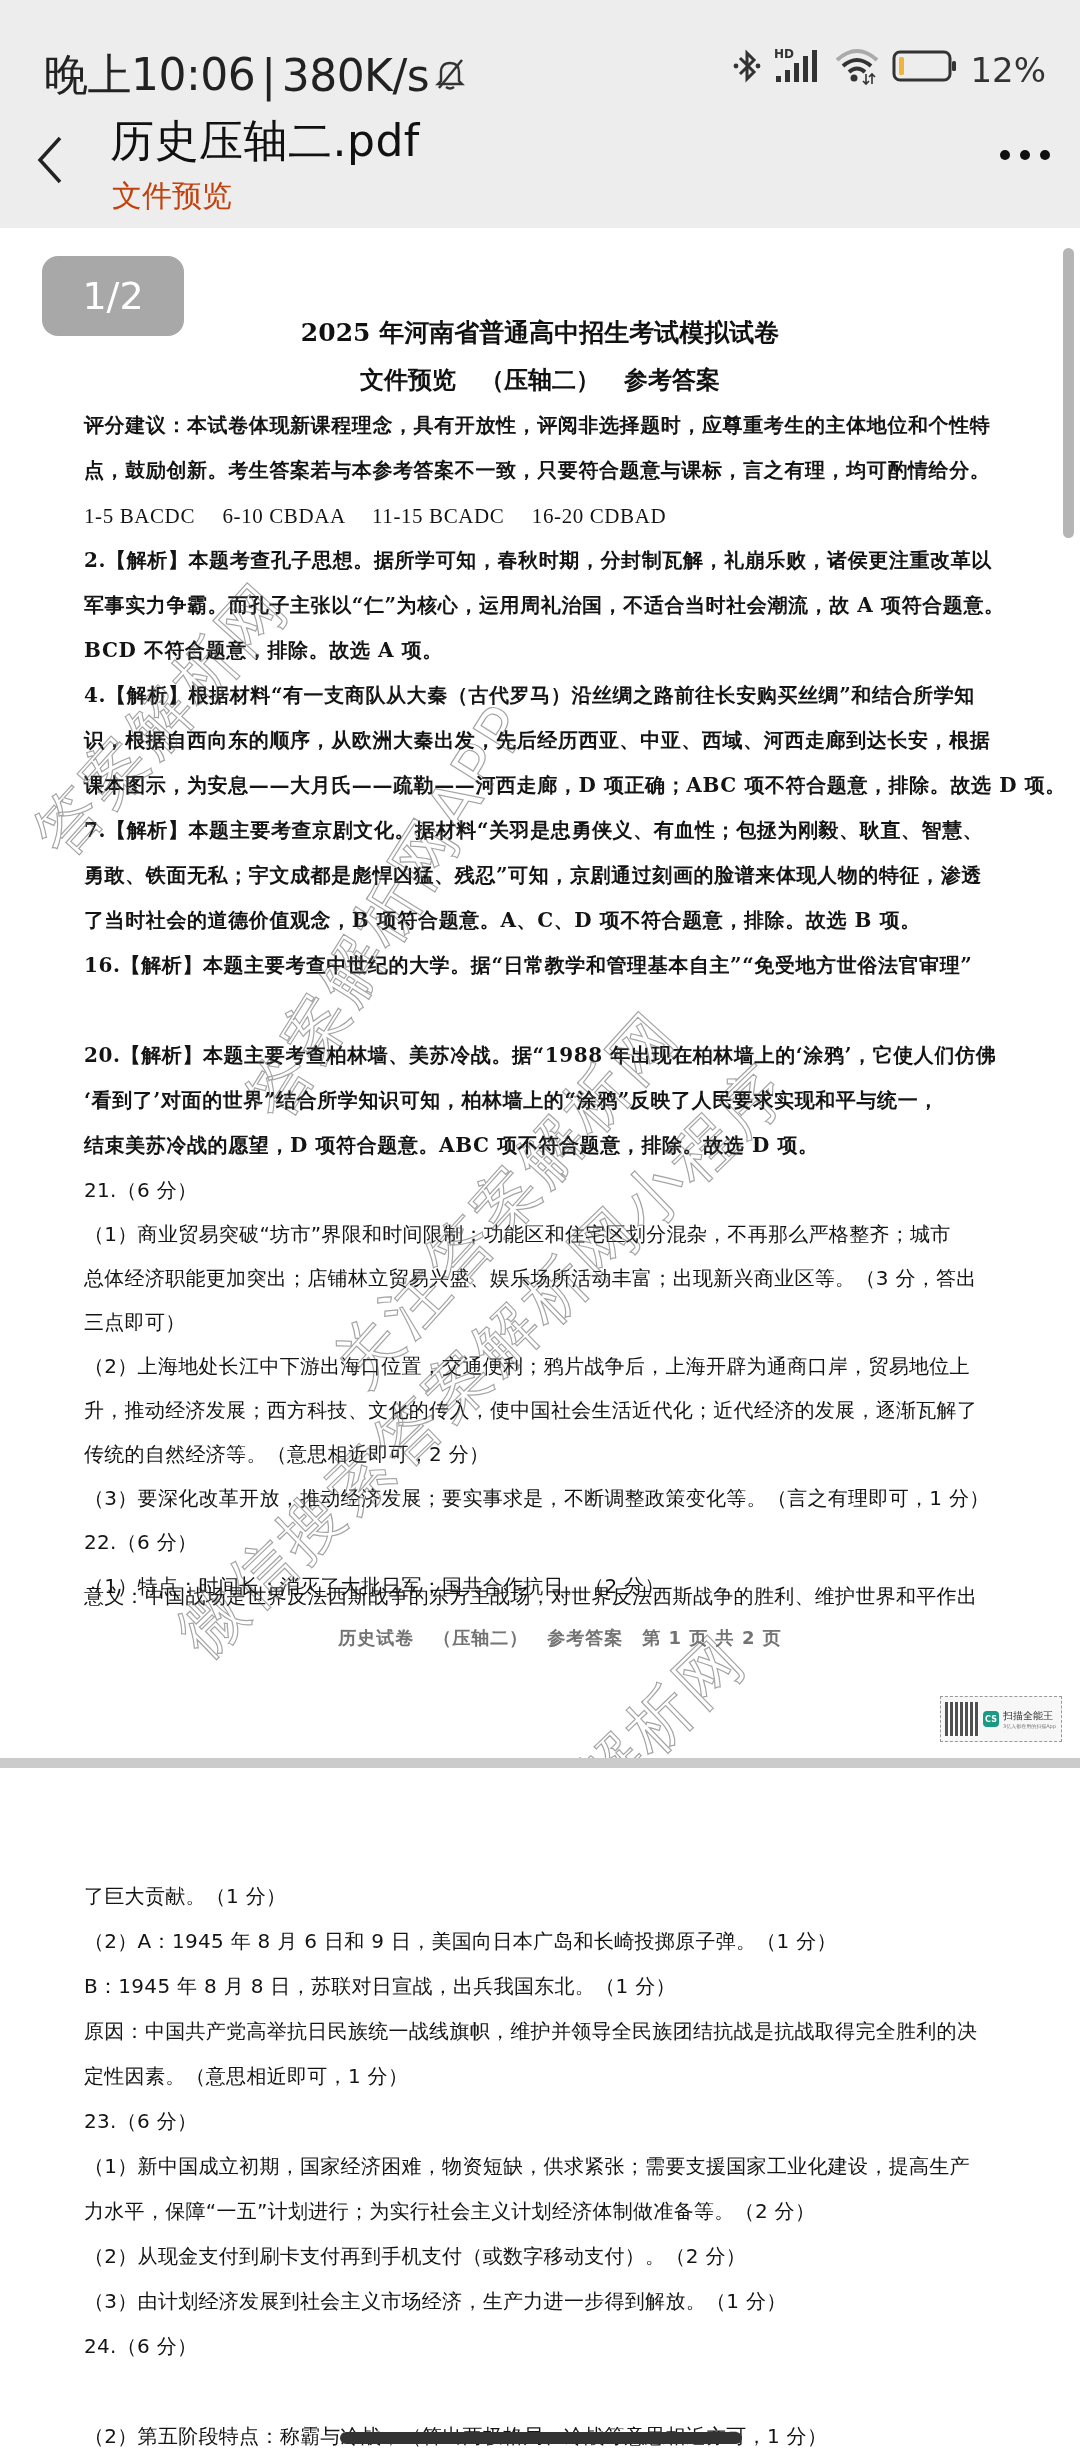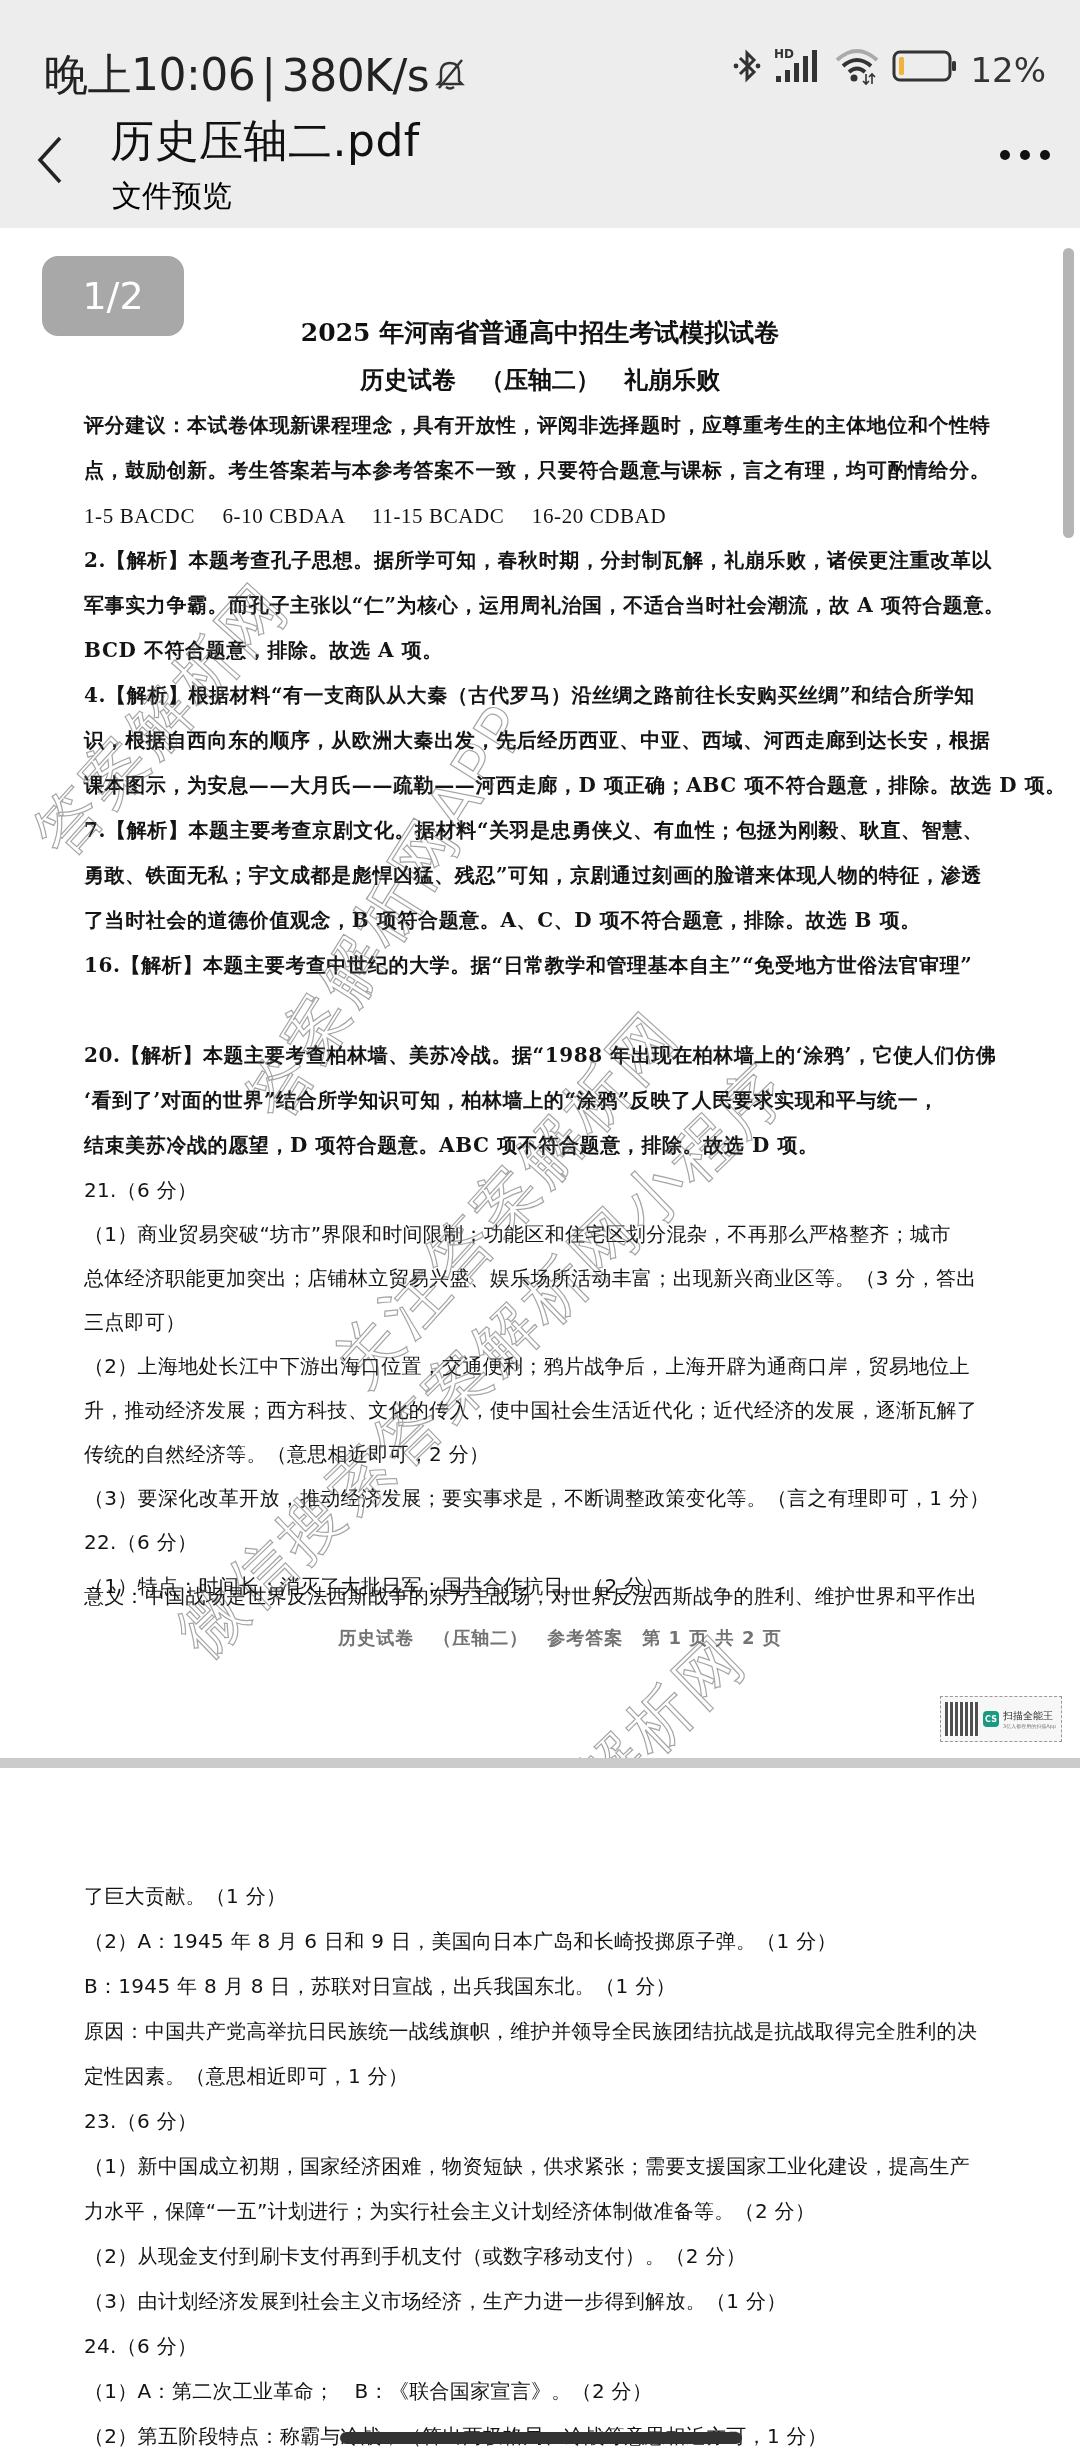--- a/index.html
+++ b/index.html
@@ -7,21 +7,21 @@
   body { position: relative; font-family: "DejaVu Sans", "Liberation Sans", sans-serif; color: #111; }
 
   
   .topbar { position: absolute; left: 0; top: 0; width: 1080px; height: 228px; background: #ededed; }
   .status { position: absolute; top: 40px; left: 0; width: 1080px; height: 60px; }
   .status-left { position: absolute; left: 44px; top: 6px; font-size: 44px; color: #222; letter-spacing: -0.5px; display: flex; align-items: center; gap: 6px; }
   .status-right { position: absolute; right: 34px; top: 6px; display: flex; align-items: center; gap: 12px; color: #333; font-size: 34px; }
   .icon-svg { display: inline-block; }
   .title-back { position: absolute; left: 30px; top: 130px; width: 40px; height: 60px; }
   .title-main { position: absolute; left: 110px; top: 112px; font-size: 44px; color: #111; letter-spacing: 0.5px; }
-  .title-sub { position: absolute; left: 112px; top: 176px; font-size: 30px; color: #000000; }
+  .title-sub { position: absolute; left: 112px; top: 176px; font-size: 30px; color: #c2410c; }
   .title-more { position: absolute; right: 30px; top: 150px; display: flex; gap: 10px; }
   .title-more span { width: 10px; height: 10px; background: #111; border-radius: 50%; display: block; }
 
   
   .viewer { position: absolute; left: 0; top: 228px; width: 1080px; height: 2232px; background: #fff; overflow: hidden; }
   .page { position: absolute; left: 0; width: 1080px; background: #fff; padding-left: 40px; }
   .page1 { top: 0; height: 1530px; }
   .page-gap { position: absolute; left: 0; top: 1530px; width: 1080px; height: 10px; background: #cbcbcb; }
   .page2 { top: 1540px; height: 700px; }
   .doc-title { position: absolute; left: 0; width: 1080px; text-align: center; font-family: "DejaVu Serif", serif; font-weight: bold; }
@@ -120,21 +120,21 @@
     <span></span>
     <span></span>
     <span></span>
   </div>
 </div>
 
 <div class="viewer">
 
   <div class="page page1">
     <div class="doc-title t1">2025 年河南省普通高中招生考试模拟试卷</div>
-    <div class="doc-title t2">历史试卷　（压轴二）　礼崩乐败</div>
+    <div class="doc-title t2">文件预览　（压轴二）　参考答案</div>
 
     <div class="line bold" style="top:184px">评分建议：本试卷体现新课程理念，具有开放性，评阅非选择题时，应尊重考生的主体地位和个性特</div>
     <div class="line bold" style="top:229px">点，鼓励创新。考生答案若与本参考答案不一致，只要符合题意与课标，言之有理，均可酌情给分。</div>
     <div class="line" style="top:274px; font-family:'Liberation Serif',serif; font-size:21px;">1-5 BACDC　 6-10 CBDAA　 11-15 BCADC　 16-20 CDBAD</div>
     <div class="line bold" style="top:319px">2.【解析】本题考查孔子思想。据所学可知，春秋时期，分封制瓦解，礼崩乐败，诸侯更注重改革以</div>
     <div class="line bold" style="top:364px">军事实力争霸。而孔子主张以“仁”为核心，运用周礼治国，不适合当时社会潮流，故 A 项符合题意。</div>
     <div class="line bold" style="top:409px">BCD 不符合题意，排除。故选 A 项。</div>
     <div class="line bold" style="top:454px">4.【解析】根据材料“有一支商队从大秦（古代罗马）沿丝绸之路前往长安购买丝绸”和结合所学知</div>
     <div class="line bold" style="top:499px">识，根据自西向东的顺序，从欧洲大秦出发，先后经历西亚、中亚、西域、河西走廊到达长安，根据</div>
     <div class="line bold" style="top:544px">课本图示，为安息——大月氏——疏勒——河西走廊，D 项正确；ABC 项不符合题意，排除。故选 D 项。</div>
@@ -182,21 +182,20 @@
     <div class="line sans" style="top:160px">（2）A：1945 年 8 月 6 日和 9 日，美国向日本广岛和长崎投掷原子弹。（1 分）</div>
     <div class="line sans" style="top:205px">B：1945 年 8 月 8 日，苏联对日宣战，出兵我国东北。（1 分）</div>
     <div class="line sans" style="top:250px">原因：中国共产党高举抗日民族统一战线旗帜，维护并领导全民族团结抗战是抗战取得完全胜利的决</div>
     <div class="line sans" style="top:295px">定性因素。（意思相近即可，1 分）</div>
     <div class="line sans" style="top:340px">23.（6 分）</div>
     <div class="line sans" style="top:385px">（1）新中国成立初期，国家经济困难，物资短缺，供求紧张；需要支援国家工业化建设，提高生产</div>
     <div class="line sans" style="top:430px">力水平，保障“一五”计划进行；为实行社会主义计划经济体制做准备等。（2 分）</div>
     <div class="line sans" style="top:475px">（2）从现金支付到刷卡支付再到手机支付（或数字移动支付）。（2 分）</div>
     <div class="line sans" style="top:520px">（3）由计划经济发展到社会主义市场经济，生产力进一步得到解放。（1 分）</div>
     <div class="line sans" style="top:565px">24.（6 分）</div>
-    <div class="line sans" style="top:610px">（1）A：第二次工业革命；　B：《联合国家宣言》。（2 分）</div>
     <div class="line sans" style="top:655px">（2）第五阶段特点：称霸与冷战；（答出两极格局、冷战等意思相近亦可，1 分）</div>
 
   </div>
 
   <div class="page-indicator">1/2</div>
   <div class="scrollbar"></div>
 </div>
 
 <div class="gesture-bar"></div>
 

